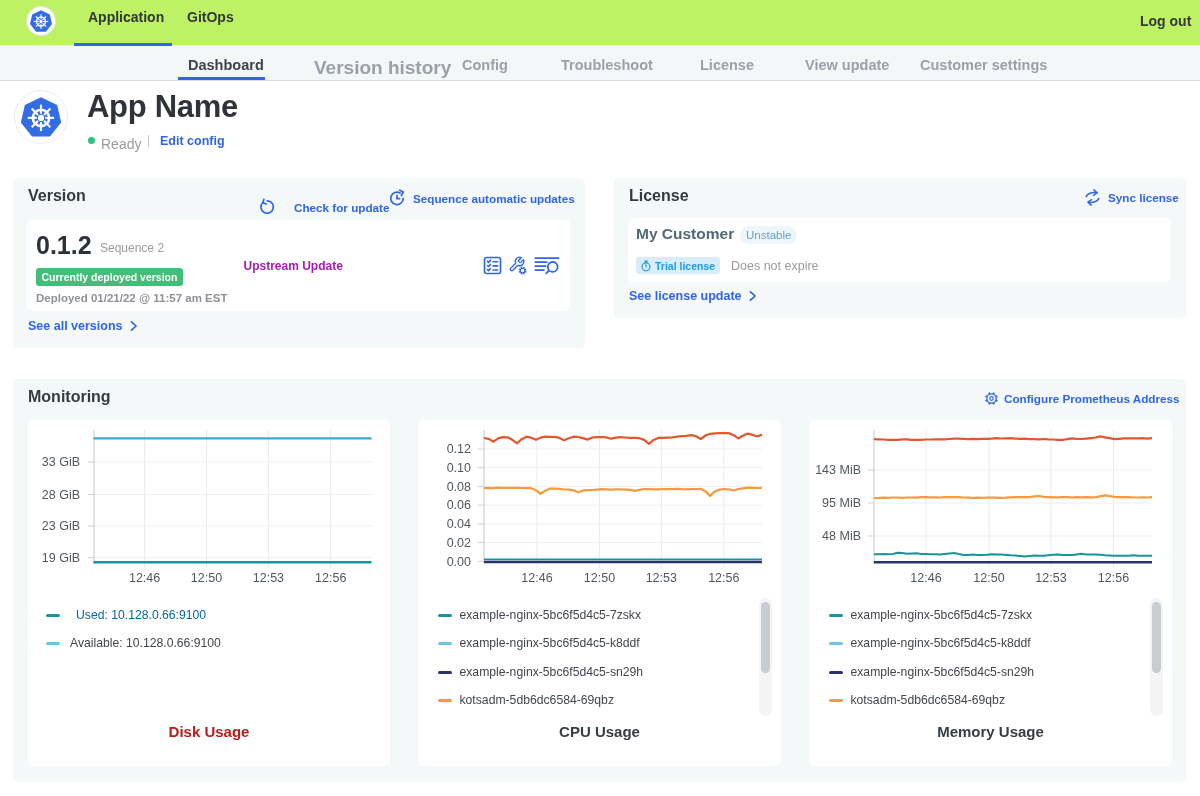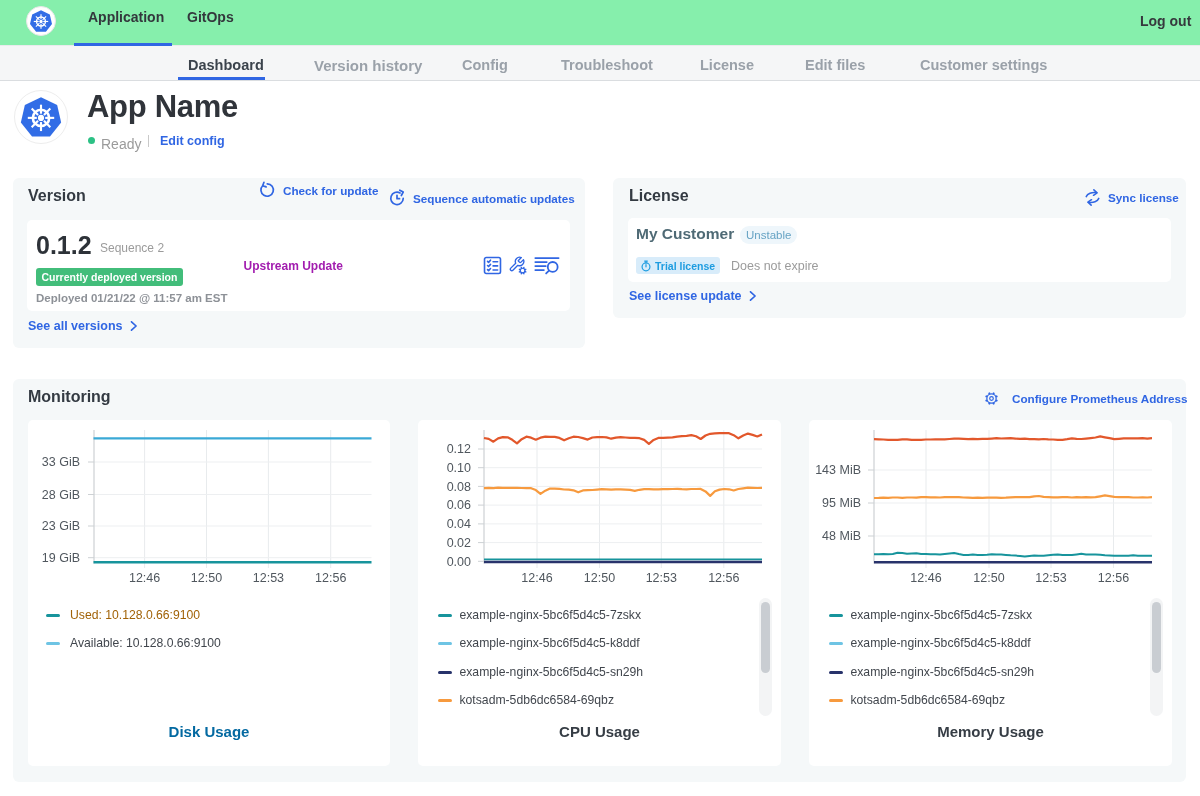--- a/index.html
+++ b/index.html
@@ -3,21 +3,21 @@
 * { margin:0; padding:0; box-sizing:border-box; }
 body { width:1200px; height:796px; font-family:"Liberation Sans",sans-serif; background:#fff; position:relative; overflow:hidden; }
 .abs { position:absolute; white-space:nowrap; }
 .panel { position:absolute; background:#f5f8f9; border-radius:6px; }
 .card { position:absolute; background:#fff; border-radius:5px; }
 .ilink { position:absolute; display:flex; align-items:center; white-space:nowrap; }
 .blink { font-size:11.7px; font-weight:700; color:#3066e3; }
 </style></head>
 <body>
 
-<div class="abs" style="top:0;left:0;width:1200px;height:46px;border-bottom:1px solid #e9ebed;background:#86efac">
+<div class="abs" style="top:0;left:0;width:1200px;height:46px;border-bottom:1px solid #e9ebed;background:#bef264">
   <div class="abs" style="left:26px;top:6px;width:30px;height:30px;border-radius:50%;border:1px solid #e7e7e7;background:#fff;display:flex;align-items:center;justify-content:center">
       <svg width="24" height="24" viewBox="0 0 100 100">
         <polygon points="50.0,5.0 86.7,22.7 95.8,62.5 70.4,94.3 29.6,94.3 4.2,62.5 13.3,22.7" fill="#326de6"></polygon>
         <g stroke="#fff" stroke-width="4.8" fill="none">
           <circle cx="50" cy="52" r="18.5" stroke-width="6"></circle>
           <line x1="50.0" y1="42.5" x2="50.0" y2="22.0"></line>
           <line x1="56.7" y1="45.3" x2="71.2" y2="30.8"></line>
           <line x1="59.5" y1="52.0" x2="80.0" y2="52.0"></line>
           <line x1="56.7" y1="58.7" x2="71.2" y2="73.2"></line>
           <line x1="50.0" y1="61.5" x2="50.0" y2="82.0"></line>
@@ -29,25 +29,25 @@
       </svg>
     </div>
   <div class="abs" style="left:88px;top:9px;font-size:14px;font-weight:600;color:#33373c">Application</div>
   <div class="abs" style="left:187px;top:9px;font-size:14px;font-weight:600;color:#33373c">GitOps</div>
   <div class="abs" style="left:74px;top:43px;width:98px;height:3px;background:#3066e3"></div>
   <div class="abs" style="left:1140px;top:13px;font-size:14px;font-weight:600;color:#36393d">Log out</div>
 </div>
 
 <div class="abs" style="top:46px;left:0;width:1200px;height:35px;background:#f5f6f7;border-bottom:1px solid #dadde0">
 <div style="position:absolute;left:188px;top:10.5px;font-size:14.5px;font-weight:600;color:#3b434c;white-space:nowrap">Dashboard</div>
-    <div style="position:absolute;left:314px;top:10.5px;font-size:15px;font-weight:600;color:#9aa1a9;white-space:nowrap">Version history</div>
+    <div style="position:absolute;left:314px;top:10.5px;font-size:19px;font-weight:600;color:#9aa1a9;white-space:nowrap">Version history</div>
     <div style="position:absolute;left:462px;top:10.5px;font-size:14.5px;font-weight:600;color:#9aa1a9;white-space:nowrap">Config</div>
     <div style="position:absolute;left:561px;top:10.5px;font-size:14.5px;font-weight:600;color:#9aa1a9;white-space:nowrap">Troubleshoot</div>
     <div style="position:absolute;left:700px;top:10.5px;font-size:14.5px;font-weight:600;color:#9aa1a9;white-space:nowrap">License</div>
-    <div style="position:absolute;left:805px;top:10.5px;font-size:14.5px;font-weight:600;color:#9aa1a9;white-space:nowrap">Edit files</div>
+    <div style="position:absolute;left:805px;top:10.5px;font-size:14.5px;font-weight:600;color:#9aa1a9;white-space:nowrap">View update</div>
     <div style="position:absolute;left:920px;top:10.5px;font-size:14.5px;font-weight:600;color:#9aa1a9;white-space:nowrap">Customer settings</div>
     <div style="position:absolute;left:178px;bottom:0;width:87px;height:3px;background:#3066e3"></div>
 </div>
 
 <div class="abs" style="left:14px;top:90px;width:54px;height:54px;border-radius:50%;border:1.5px solid #ededed;background:#fff;display:flex;align-items:center;justify-content:center">
     <svg width="44" height="44" viewBox="0 0 100 100">
       <polygon points="50.0,5.0 86.7,22.7 95.8,62.5 70.4,94.3 29.6,94.3 4.2,62.5 13.3,22.7" fill="#326de6"></polygon>
       <g stroke="#fff" stroke-width="4.8" fill="none">
         <circle cx="50" cy="52" r="18.5" stroke-width="6"></circle>
         <line x1="50.0" y1="42.5" x2="50.0" y2="22.0"></line>
@@ -63,21 +63,21 @@
     </svg>
   </div>
 <div class="abs" style="left:87px;top:89px;font-size:31px;font-weight:700;letter-spacing:-0.3px;color:#30343a">App Name</div>
 <div class="abs" style="left:88px;top:137px;width:7px;height:7px;border-radius:50%;background:#2cc185"></div>
 <div class="abs" style="left:101px;top:136px;font-size:14px;color:#9b9b9b">Ready</div>
 <div class="abs" style="left:148px;top:134.5px;width:1px;height:12px;background:#c9c9c9"></div>
 <div class="abs" style="left:160px;top:134px;font-size:12.5px;font-weight:700;color:#3066e3">Edit config</div>
 
 <div class="panel" style="left:13px;top:178px;width:572px;height:170px">
   <div class="abs" style="left:15px;top:9px;font-size:16px;font-weight:700;color:#333a42">Version</div>
-  <div class="ilink" style="left:245px;top:3px;gap:7px">
+  <div class="ilink" style="left:245px;top:20px;gap:18px">
       <svg width="18" height="18" viewBox="0 0 20 20" fill="none" stroke="#3066e3" stroke-width="1.9" stroke-linecap="round" stroke-linejoin="round">
         <path d="M5.4 5.0 A6.9 6.9 0 1 0 10.3 3.1"></path>
         <path d="M9.0 6.5 L5.2 5.2 L6.6 1.4"></path>
       </svg>
       <span class="blink">Check for update</span>
     </div>
   <div class="ilink" style="left:375px;top:11px;gap:7px">
       <svg width="18" height="18" viewBox="0 0 20 20" fill="none" stroke="#3066e3" stroke-width="1.9" stroke-linecap="round" stroke-linejoin="round">
         <path d="M13.4 4.4 A6.9 6.9 0 1 0 16.9 10.5"></path>
         <path d="M13.1 1.3 L16.9 3.4 L14.8 7.2"></path>
@@ -148,21 +148,21 @@
   <div class="ilink" style="left:16px;top:111px;gap:6px">
       <span style="font-size:12.5px;font-weight:700;color:#3066e3">See license update</span>
       <svg width="10" height="10" viewBox="0 0 12 12" fill="none" stroke="#3066e3" stroke-width="2.0" stroke-linecap="round" stroke-linejoin="round">
         <path d="M3 1 L8.5 6 L3 11"></path>
       </svg>
     </div>
 </div>
 
 <div class="panel" style="left:13px;top:379px;width:1173px;height:403px">
   <div class="abs" style="left:15px;top:9px;font-size:16px;font-weight:700;color:#333a42">Monitoring</div>
-  <div class="ilink" style="left:971px;top:12px;gap:13px">
+  <div class="ilink" style="left:971px;top:12px;gap:5px">
       <svg width="15" height="15" viewBox="0 0 20 20" fill="none" stroke="#3066e3">
         <circle cx="10" cy="10" r="6.2" stroke-width="1.7"></circle>
         <circle cx="10" cy="10" r="2.4" stroke-width="1.6"></circle>
         <line x1="15.9" y1="12.4" x2="17.9" y2="13.3" stroke-width="2.6"></line>
         <line x1="12.4" y1="15.9" x2="13.3" y2="17.9" stroke-width="2.6"></line>
         <line x1="7.6" y1="15.9" x2="6.7" y2="17.9" stroke-width="2.6"></line>
         <line x1="4.1" y1="12.4" x2="2.1" y2="13.3" stroke-width="2.6"></line>
         <line x1="4.1" y1="7.6" x2="2.1" y2="6.7" stroke-width="2.6"></line>
         <line x1="7.6" y1="4.1" x2="6.7" y2="2.1" stroke-width="2.6"></line>
         <line x1="12.4" y1="4.1" x2="13.3" y2="2.1" stroke-width="2.6"></line>
@@ -191,24 +191,24 @@
         <text x="52" y="110.3" text-anchor="end" font-size="12.5" fill="#50575e">23 GiB</text>
         <text x="52" y="142.0" text-anchor="end" font-size="12.5" fill="#50575e">19 GiB</text>
         <line x1="65.5" y1="18.4" x2="343.5" y2="18.4" stroke="#3aa9d6" stroke-width="2.2"></line>
         <line x1="65.5" y1="142.3" x2="343.5" y2="142.3" stroke="#17949c" stroke-width="2.4"></line>
         <text x="116.6" y="161.5" text-anchor="middle" font-size="12.5" fill="#50575e">12:46</text>
         <text x="178.5" y="161.5" text-anchor="middle" font-size="12.5" fill="#50575e">12:50</text>
         <text x="240.4" y="161.5" text-anchor="middle" font-size="12.5" fill="#50575e">12:53</text>
         <text x="302.7" y="161.5" text-anchor="middle" font-size="12.5" fill="#50575e">12:56</text>
       </svg>
     <div style="position:absolute;left:17.5px;top:193.5px;width:14px;height:3px;border-radius:2px;background:#17949c"></div>
-      <div style="position:absolute;left:42px;top:187.5px;font-size:12.2px;color:#a16207;white-space:nowrap">Used: 10.128.0.66:9100</div>
+      <div style="position:absolute;left:48px;top:187.5px;font-size:12.2px;color:#0369a1;white-space:nowrap">Used: 10.128.0.66:9100</div>
       <div style="position:absolute;left:17.5px;top:222.0px;width:14px;height:3px;border-radius:2px;background:#6ec4e4"></div>
       <div style="position:absolute;left:42px;top:216.0px;font-size:12.2px;color:#41464d;white-space:nowrap">Available: 10.128.0.66:9100</div>
-    <div class="abs" style="left:0;top:303px;width:362px;text-align:center;font-size:15px;font-weight:700;color:#0369a1">Disk Usage</div>
+    <div class="abs" style="left:0;top:303px;width:362px;text-align:center;font-size:15px;font-weight:700;color:#b91c1c">Disk Usage</div>
   </div>
 
   <div class="card" style="left:405px;top:41px;width:363px;height:346px">
     <svg width="363" height="180" style="position:absolute;top:0;left:0">
         <line x1="119" y1="10" x2="119" y2="148" stroke="#e8ebed"></line>
         <line x1="181.5" y1="10" x2="181.5" y2="148" stroke="#e8ebed"></line>
         <line x1="243.3" y1="10" x2="243.3" y2="148" stroke="#e8ebed"></line>
         <line x1="305.8" y1="10" x2="305.8" y2="148" stroke="#e8ebed"></line>
         <line x1="66" y1="29" x2="344" y2="29" stroke="#edeff1"></line>
         <line x1="66" y1="47.7" x2="344" y2="47.7" stroke="#edeff1"></line>

